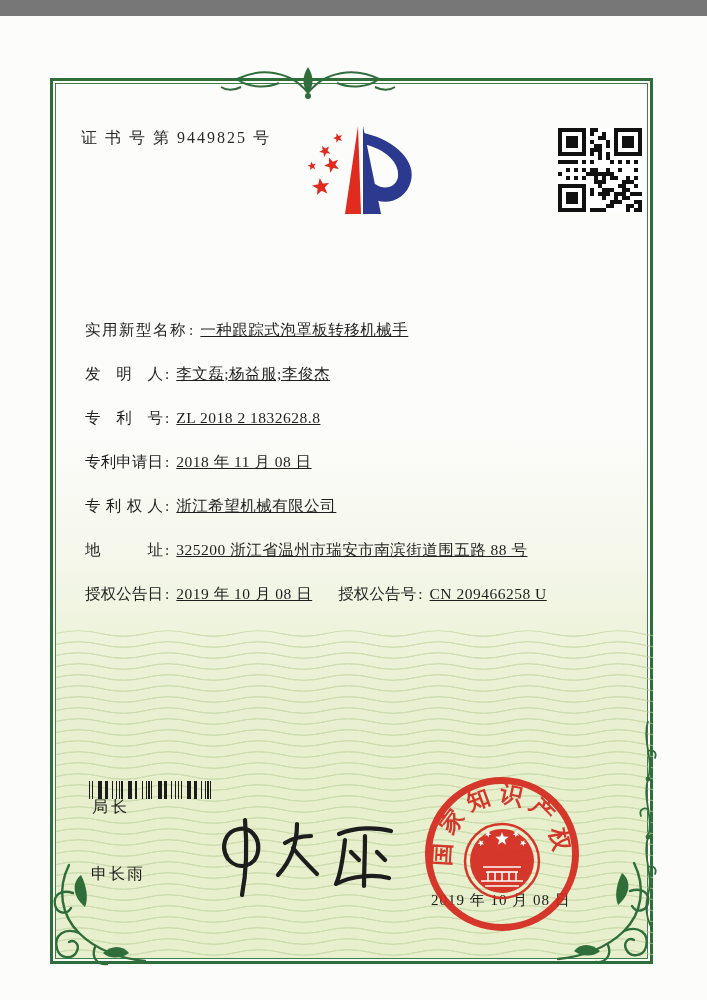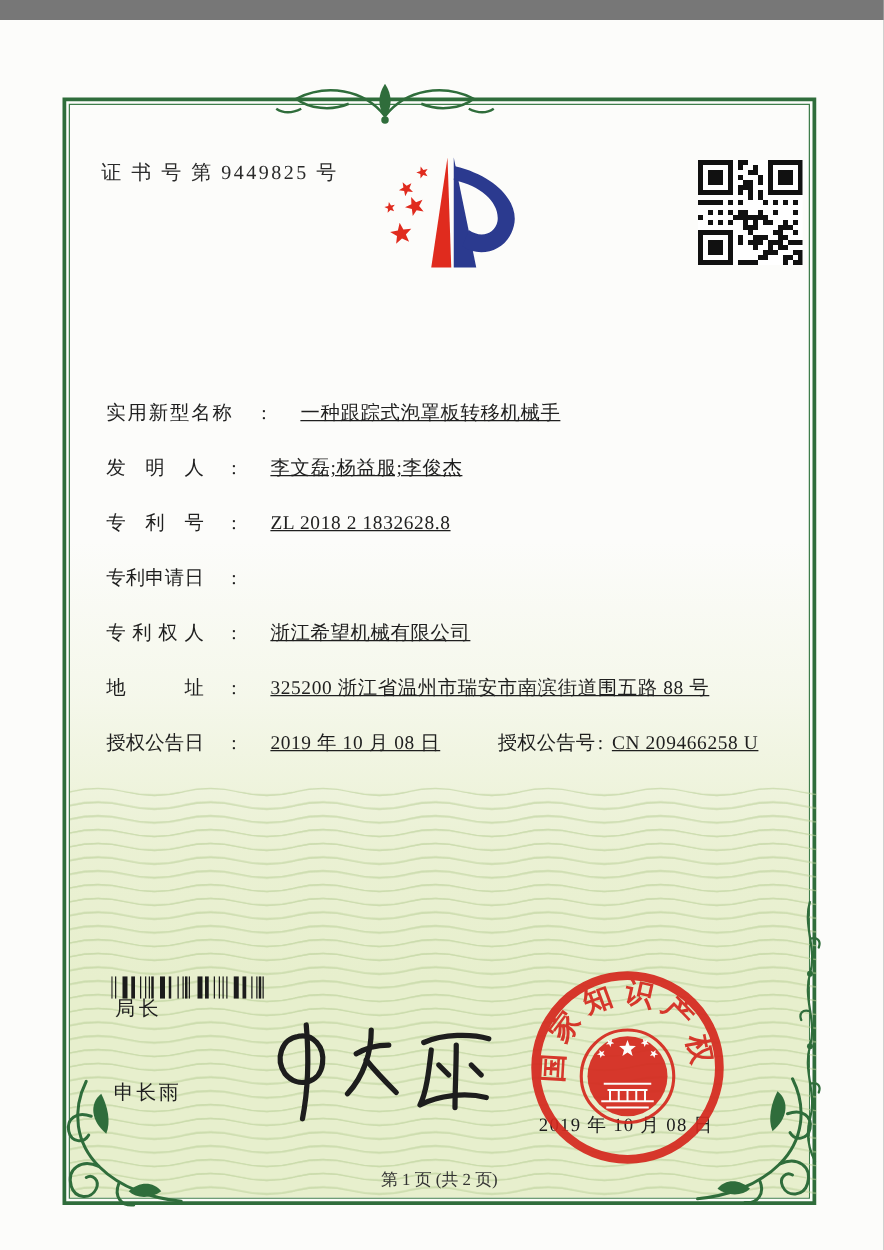--- a/index.html
+++ b/index.html
@@ -36,21 +36,21 @@
   .waves{position:absolute;left:3px;right:3px;bottom:3px;height:330px;z-index:0;opacity:.6;}
   .content{position:absolute;inset:0;z-index:1;}
   .cert-no{position:absolute;left:28px;top:47px;font-size:16px;letter-spacing:2px;color:#2a2a2a;}
   .logo{position:absolute;left:235px;top:40px;}
   .qr{position:absolute;left:505px;top:47px;width:84px;height:84px;}
   .title{
     position:absolute;left:0;right:0;top:156px;text-align:center;
     font-size:37px;font-weight:bold;letter-spacing:7px;color:#161616;
   }
   .fields{position:absolute;left:32px;right:26px;top:239px;font-size:15.5px;}
-  .frow{display:flex;align-items:baseline;height:19px;margin-bottom:25px;white-space:nowrap;gap:20px;}
+  .frow{display:flex;align-items:baseline;height:19px;margin-bottom:25px;white-space:nowrap;}
   .lbl{display:inline-block;width:78px;text-align:justify;text-align-last:justify;}
   .lbl.wide{width:auto;letter-spacing:1.5px;}
   .colon{margin:0 7px 0 2px;}
   .val{letter-spacing:.5px;text-decoration:underline;}
   .pair2{margin-left:26px;display:inline-flex;align-items:baseline;}
   .paras{
     position:absolute;left:34px;top:530px;width:541px;
     font-size:14.6px;line-height:1.34;text-align:justify;color:#242424;
   }
   .paras p{text-indent:2.2em;margin-bottom:7px;}
@@ -281,20 +281,21 @@
           <span class="val">李文磊;杨益服;李俊杰</span>
         </div>
         <div class="frow">
           <span class="lbl">专利号</span>
             <span class="colon">:</span>
           <span class="val">ZL 2018 2 1832628.8</span>
         </div>
         <div class="frow">
           <span class="lbl">专利申请日</span>
             <span class="colon">:</span>
+          <span class="val">2018 年 11 月 08 日</span>
         </div>
         <div class="frow">
           <span class="lbl">专利权人</span>
             <span class="colon">:</span>
           <span class="val">浙江希望机械有限公司</span>
         </div>
         <div class="frow">
           <span class="lbl">地址</span>
             <span class="colon">:</span>
           <span class="val">325200 浙江省温州市瑞安市南滨街道围五路 88 号</span>
@@ -408,16 +409,15 @@
           <g stroke="#fff" fill="none" stroke-width="1.6">
             <path d="M66,98 L104,98"></path>
             <path d="M69,103 L101,103"></path>
             <path d="M71,103 L71,112 M78,103 L78,112 M85,103 L85,112 M92,103 L92,112 M99,103 L99,112"></path>
             <path d="M64,112 L106,112"></path>
             <path d="M68,117 L102,117"></path>
           </g>
         </g>
       </svg>
 
-      <div class="footer">第 1 页 (共 2 页)</div>
     </div>
   </div>
 </div>
 
 </body></html>

